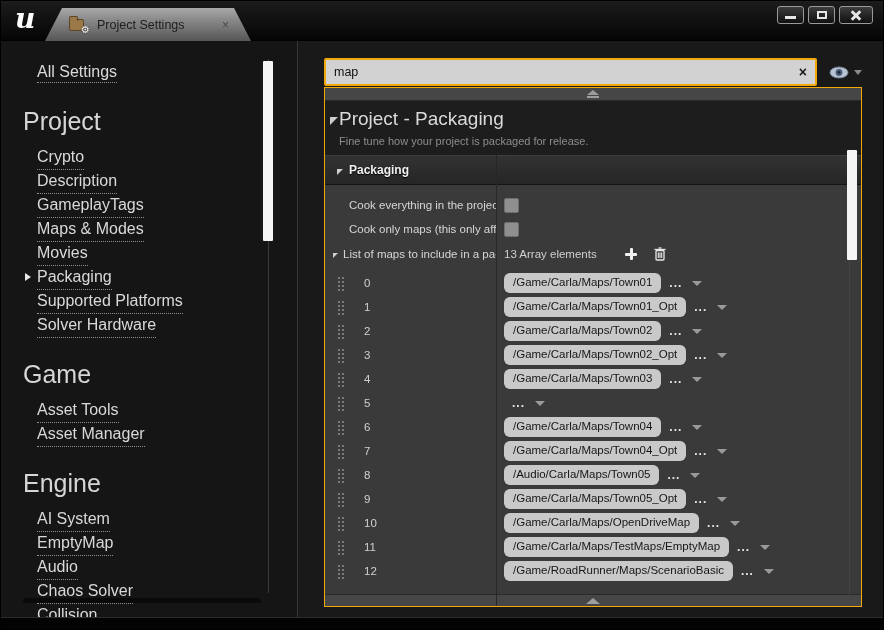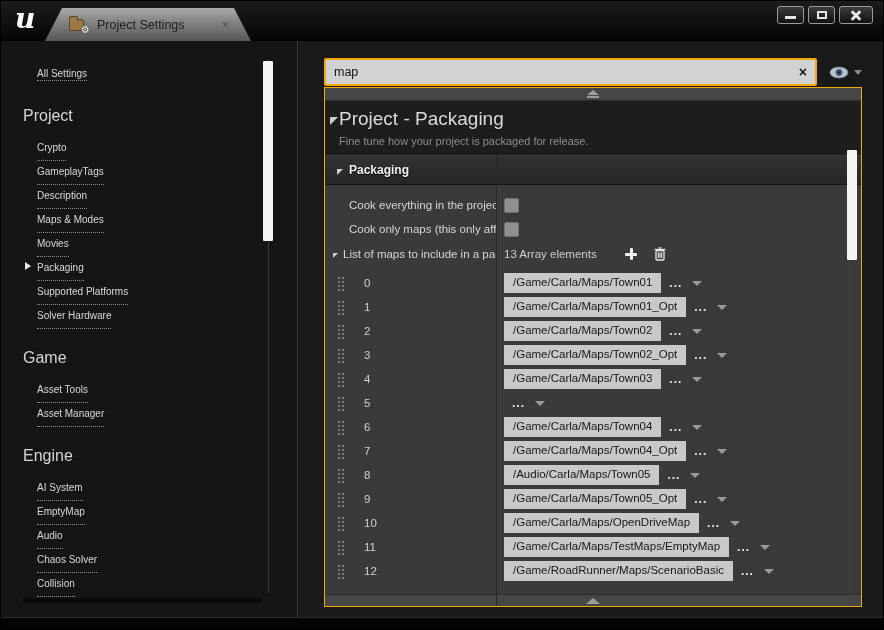--- a/index.html
+++ b/index.html
@@ -33,24 +33,24 @@
   .win-btn .box{ position:absolute; left:8px; top:4px; width:10px; height:8px; border:2px solid #e6e6e6; }
   .win-btn .x1,.win-btn .x2{ position:absolute; left:7px; top:7px; width:12px; height:3px; background:#e6e6e6; }
   .win-btn .x1{ transform:rotate(45deg);} .win-btn .x2{ transform:rotate(-45deg);}
   .win-close{ width:34px; }
   .win-close .x1,.win-close .x2{ left:10px; }
 
   
   .sidebar{ position:absolute; left:0; top:40px; width:297px; bottom:12px; background:#151515;
     border-right:1px solid #3a3a3a; overflow:hidden; }
   .side-inner{ padding-top:16px; }
-  .side-link{ color:#d9d9d9; font-size:10px; display:inline-block;
+  .side-link{ color:#d9d9d9; font-size:16px; display:inline-block;
     border-bottom:1px dotted #8f8f8f; padding-bottom:1px; cursor:default; }
   .all-settings-row{ margin:6px 0 0 36px; height:22px; }
-  .side-heading{ font-size:16px; font-weight:400; color:#d6d6d6; margin:22px 0 10px 22px; }
+  .side-heading{ font-size:25px; font-weight:400; color:#d6d6d6; margin:22px 0 10px 22px; }
   .side-item{ position:relative; margin-left:36px; height:24px; line-height:22px; }
   .sel-arrow{ position:absolute; left:-12px; top:7px; width:0; height:0;
     border-left:6px solid #e8e8e8; border-top:4px solid transparent; border-bottom:4px solid transparent; }
   .side-track{ position:absolute; left:267px; top:18px; bottom:24px; width:1px; background:#3a3a3a; }
   .side-thumb{ position:absolute; left:262px; top:20px; width:10px; height:180px; background:#f4f4f4; border-radius:1px; }
   .side-hscroll{ position:absolute; left:22px; right:36px; bottom:14px; height:5px; background:#0a0a0a; border-radius:3px; }
 
   
   .main{ position:absolute; left:298px; top:40px; right:1px; bottom:12px; background:#191919; }
   .search-row{ position:absolute; left:25px; top:17px; right:20px; height:28px; display:flex; align-items:center; }
@@ -102,21 +102,21 @@
   .plus-btn:before{ left:0; right:0; top:5px; height:3px; }
   .plus-btn:after{ top:0; bottom:0; left:5px; width:3px; }
   .trash-btn{ margin-left:17px; display:flex; }
 
   .arow{ height:24px; display:flex; align-items:center; }
   .handle{ width:7px; height:15px; margin-left:12px; flex:none;
     background-image:radial-gradient(circle,#8a8a8a 1px,transparent 1.4px); background-size:4px 4px; opacity:.8; }
   .aidx{ font-size:11.5px; color:#d0d0d0; margin-left:20px; }
   .a-name{ width:171px; flex:none; display:flex; align-items:center; }
   .chip{ background:#c9c9c9; color:#161616; font-size:11.5px; line-height:15px; padding:2px 9px 3px;
-    border-radius:0; white-space:nowrap; }
+    border-radius:6px; white-space:nowrap; }
   .dots{ font-size:12px; font-weight:bold; color:#e8e8e8; letter-spacing:1px; margin-left:8px; line-height:8px; }
   .drop-caret{ width:0; height:0; border-top:5px solid #9a9a9a; border-left:5px solid transparent; border-right:5px solid transparent; margin-left:10px; }
 
   .panel-thumb{ position:absolute; right:4px; top:62px; width:10px; height:110px; background:#f5f5f5; border-radius:1px; z-index:5; }
 
   .bottom-band{ position:absolute; left:0; right:0; bottom:0; height:12px; background:#030303; border-top:1px solid #2c2c2c; }
 </style>
 </head>
 <body>
 
@@ -145,22 +145,22 @@
         </div>
     </div>
   </div>
 
   <div class="sidebar">
     <div class="side-inner">
       <div class="all-settings-row"><span class="side-link">All Settings</span></div>
 
       <div class="side-heading">Project</div>
       <div class="side-item"><span class="side-link">Crypto</span></div>
+      <div class="side-item"><span class="side-link">Description</span></div>
       <div class="side-item"><span class="side-link">GameplayTags</span></div>
-      <div class="side-item"><span class="side-link">Description</span></div>
       <div class="side-item"><span class="side-link">Maps &amp; Modes</span></div>
       <div class="side-item"><span class="side-link">Movies</span></div>
       <div class="side-item"><span class="sel-arrow"></span><span class="side-link">Packaging</span></div>
       <div class="side-item"><span class="side-link">Supported Platforms</span></div>
       <div class="side-item"><span class="side-link">Solver Hardware</span></div>
 
       <div class="side-heading">Game</div>
       <div class="side-item"><span class="side-link">Asset Tools</span></div>
       <div class="side-item"><span class="side-link">Asset Manager</span></div>
 

